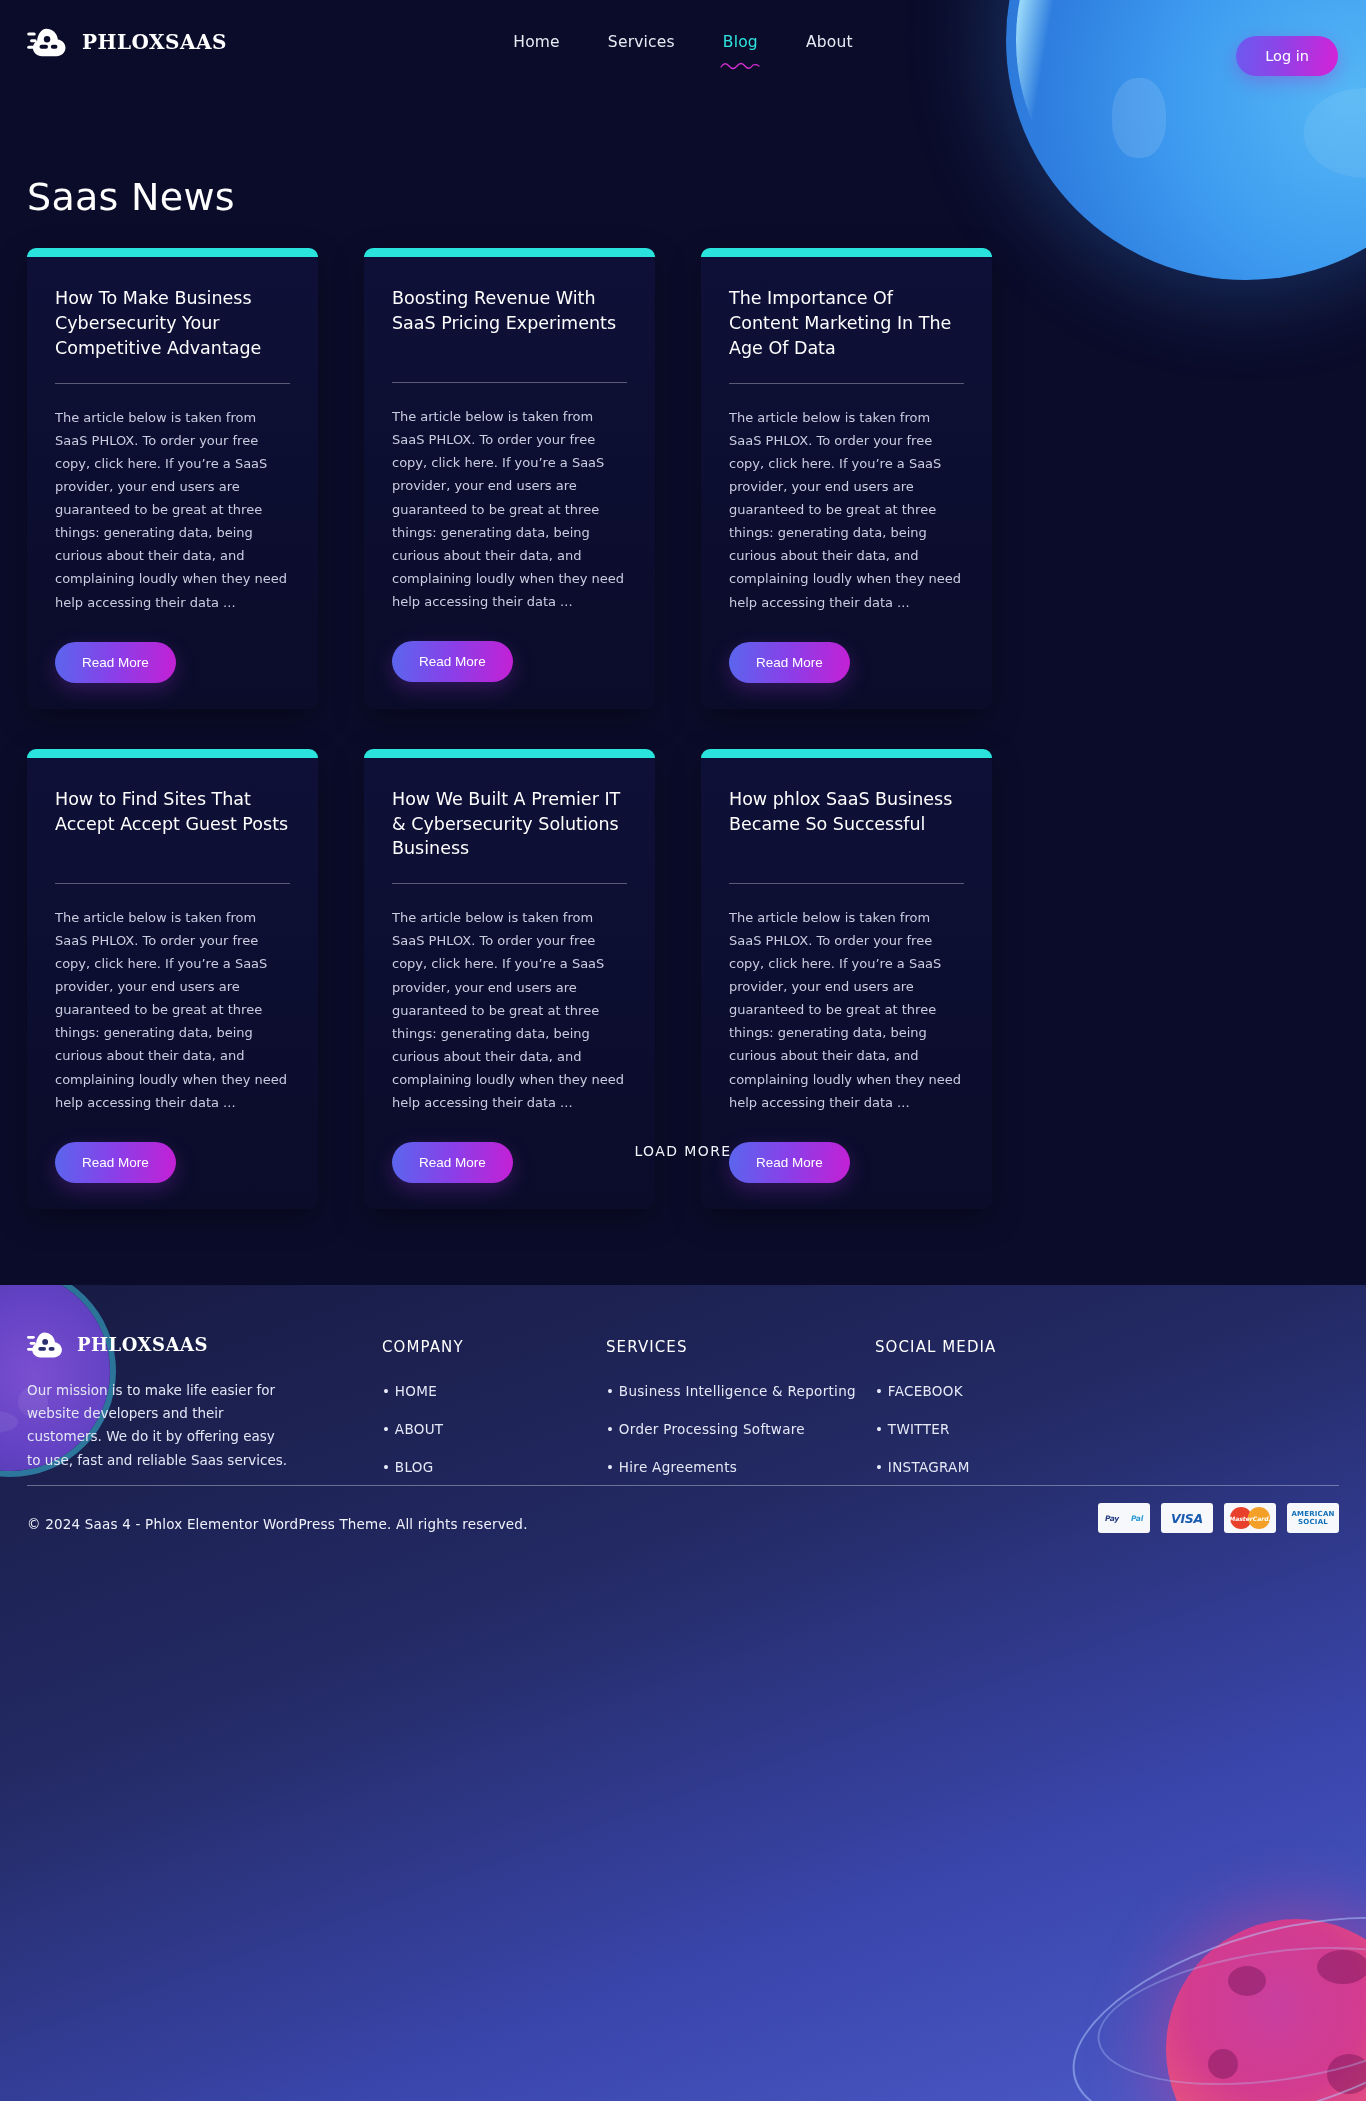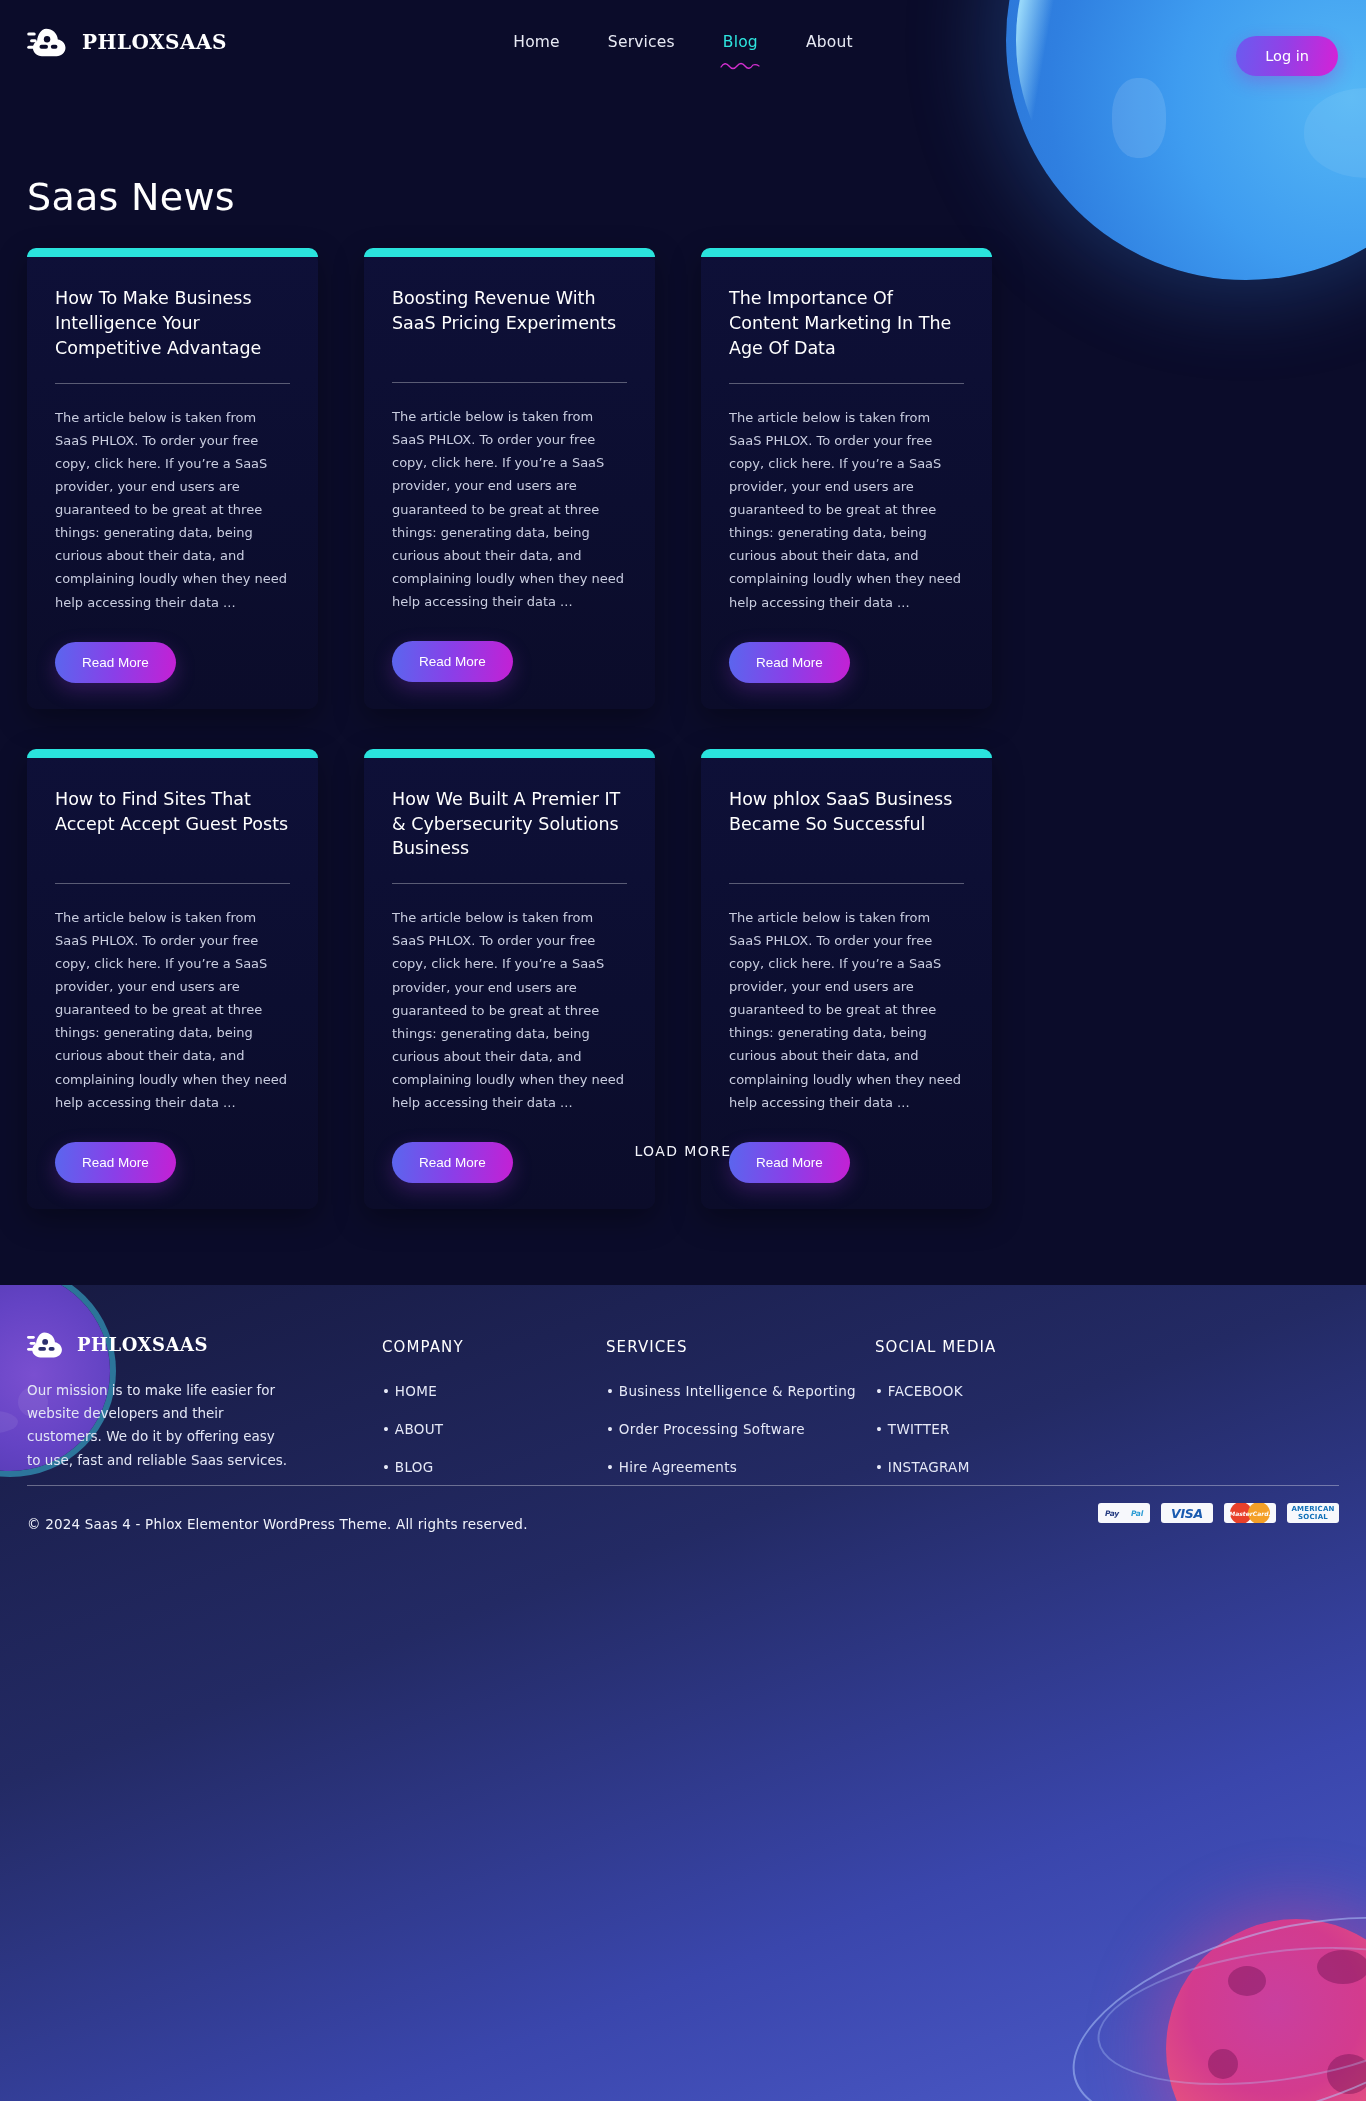--- a/index.html
+++ b/index.html
@@ -191,21 +191,21 @@
   .f-divider{
     position:absolute;left:27px;top:200px;width:1312px;height:1px;
     background:rgba(255,255,255,.34);
   }
   .copyright{
     position:absolute;left:27px;top:231px;
     font-size:13.5px;color:#f0f2fb;letter-spacing:.2px;
   }
   .paycards{position:absolute;right:27px;top:218px;display:flex;gap:11px;}
   .paycard{
-    width:52px;height:20px;border-radius:3px;background:#f7f8fc;
+    width:52px;height:30px;border-radius:3px;background:#f7f8fc;
     display:flex;align-items:center;justify-content:center;
     overflow:hidden;
     gap:12px;
   }
   .pay-label{font-size:7.5px;font-weight:700;font-style:italic;letter-spacing:-.2px;}
   .pp1{color:#243b80;}
   .pp2{color:#2b9bd4;}
   .visa-txt{font-size:12.5px;font-weight:700;font-style:italic;color:#1a5bb0;letter-spacing:-.3px;}
   .mc{position:relative;width:40px;height:22px;}
   .mc .circ{position:absolute;top:0;width:22px;height:22px;border-radius:50%;}
@@ -265,21 +265,21 @@
 
     <button class="login-btn">Log in</button>
   </header>
 
   <h1 class="page-title">Saas News</h1>
 
   <div class="grid">
 
     <article class="card">
       <div class="card-inner">
-        <h2 class="card-title">How To Make Business Intelligence Your Competitive Advantage</h2>
+        <h2 class="card-title">How To Make Business Cybersecurity Your Competitive Advantage</h2>
         <div class="card-rule"></div>
         <p class="card-excerpt">The article below is taken from SaaS PHLOX. To order your free copy, click here. If you’re a SaaS provider, your end users are guaranteed to be great at three things: generating data, being curious about their data, and complaining loudly when they need help accessing their data ...</p>
         <button class="read-more">Read More</button>
       </div>
     </article>
 
     <article class="card">
       <div class="card-inner">
         <h2 class="card-title">Boosting Revenue With SaaS Pricing Experiments</h2>
         <div class="card-rule"></div>

